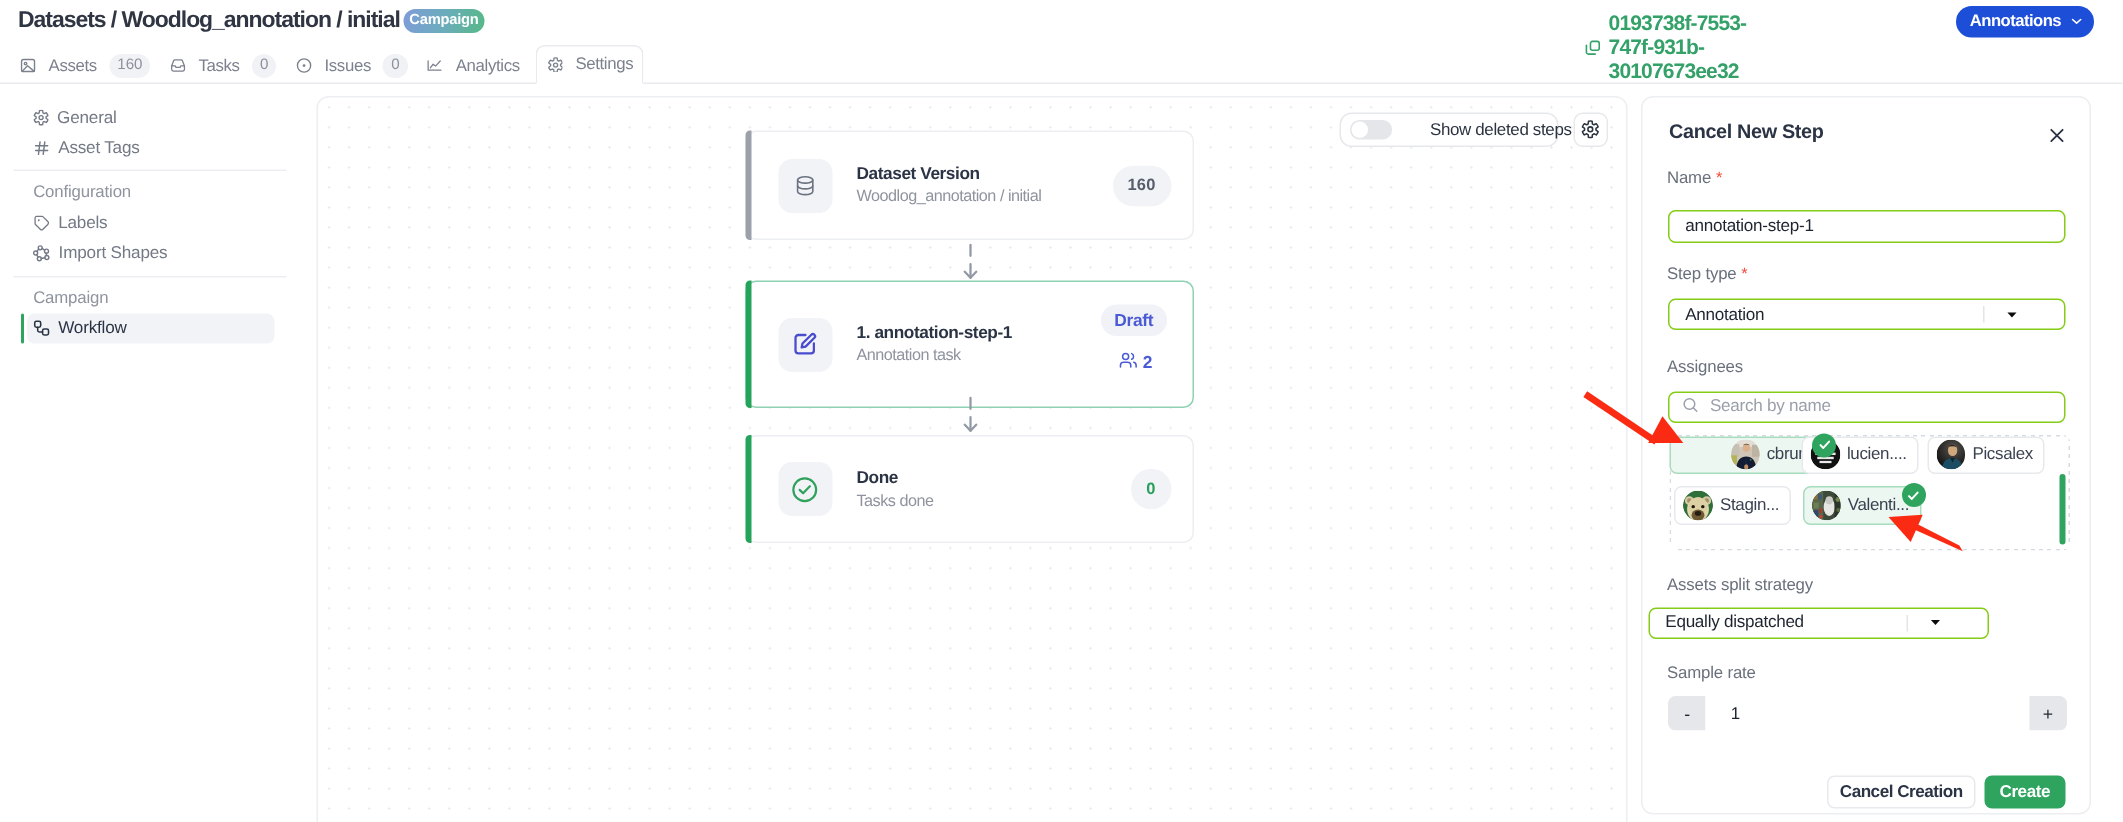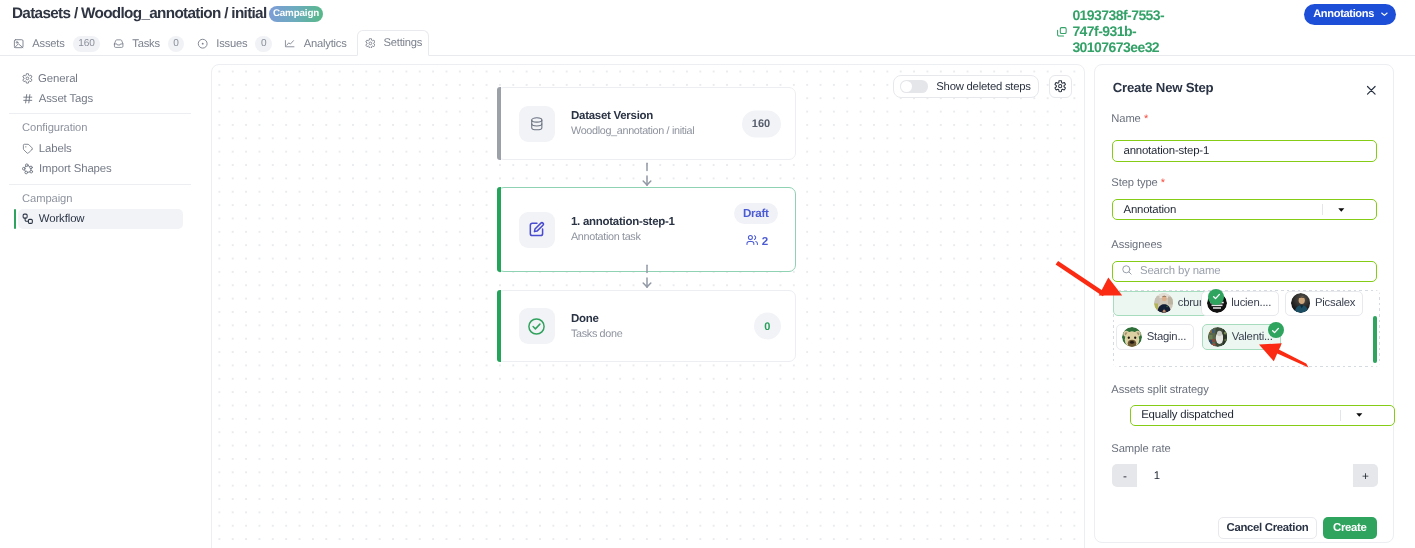--- a/index.html
+++ b/index.html
@@ -51,21 +51,21 @@
         background:#2ea45f; border-radius:1.5px; }
   .side-sep { height:1px; background:#eceef1; margin:0 8.7px 0 9px; }
   .side-title { font-size:11.2px; color:#8e939e; letter-spacing:-0.1px; margin-left:22.1px; }
 
   
   .canvas { position:absolute; left:211px; top:64px; width:874px; height:496px;
         border:1px solid #eceef1; border-radius:8px; background:#fff;
         background-image:radial-gradient(#e9ebee 0.85px, transparent 0.9px);
         background-size:13.37px 13.37px; background-position:0.7px 13.2px; overflow:hidden; }
   .toggle-wrap { position:absolute; left:681.2px; top:10.4px; display:flex; align-items:center; gap:10.9px; }
-  .toggle-pill { display:flex; align-items:center; gap:8px; height:22.4px; padding:0 6px 0 6.3px;
+  .toggle-pill { display:flex; align-items:center; gap:25px; height:22.4px; padding:0 6px 0 6.3px;
         border:1px solid #e6e8ec; border-radius:8px; background:#fff; cursor:pointer; box-sizing:border-box;
         width:145.4px; }
   .toggle-sw { width:27.8px; height:12.6px; border-radius:6.3px; background:#e4e6ea; position:relative; flex:none; }
   .toggle-sw:after { content:""; position:absolute; left:0.6px; top:0.6px; width:11.4px; height:11.4px;
         border-radius:50%; background:#fff; }
   .toggle-lbl { font-size:11.3px; letter-spacing:-0.23px; color:#2b3340; white-space:nowrap; }
   .gear-btn { width:22.3px; height:22.3px; border:1px solid #e6e8ec; border-radius:6px; background:#fff;
         display:flex; align-items:center; justify-content:center; cursor:pointer; flex:none; }
 
   
@@ -350,21 +350,21 @@
     <path d="M1055.6 264.6 L1058.1 260.9 L1105.4 292.6 L1102.9 296.3 Z"></path>
     <path d="M1108.3 277.5 L1122.2 295.4 L1098.8 295.4 Z"></path>
   </g>
   <g fill="#fa2b12">
     <path d="M1306.2 363.6 L1308.5 367.5 L1270.6 350.5 L1272.9 346.6 Z"></path>
     <path d="M1259.0 344.6 L1281.8 343.2 L1273.8 361.3 Z"></path>
   </g>
 </svg>
 
 <div class="panel">
-  <div class="p-title">Create New Step</div>
+  <div class="p-title">Cancel New Step</div>
   <div class="p-close">
     <svg width="12.6" height="12.6" viewBox="0 0 16 16" fill="none" stroke="#2b3445" stroke-width="1.55" stroke-linecap="round">
       <path d="M3.2 3.2l9.6 9.6M12.8 3.2l-9.6 9.6"></path>
       </svg>
   </div>
 
   <div class="fld-lbl" style="position:absolute;left:16.3px;top:48px">
     <span>Name</span><span class="req">*</span>
   </div>
   <div class="inp" style="position:absolute;left:17.3px;top:75.4px;width:265px">
@@ -514,21 +514,21 @@
         <span class="tick">
           <svg width="9" height="9" viewBox="0 0 14 14" fill="none" stroke="#fff" stroke-width="2.1" stroke-linecap="round" stroke-linejoin="round">
             <path d="M2.6 7.4l2.9 2.9 6-6.6"></path>
           </svg>
         </span>
       </div>
       <div class="ascroll" style="top: 26.5px; height: 47px;"></div>
     </div>
 
   <div class="fld-lbl" style="position:absolute;left:16.3px;top:318.5px">Assets split strategy</div>
-  <div class="inp sel-inp" style="position:absolute;left:35px;top:339.5px;width:265px">
+  <div class="inp sel-inp" style="position:absolute;left:4px;top:339.5px;width:227px">
     <span>Equally dispatched</span>
     <span style="display:flex;align-items:center">
       <span class="sel-div"></span>
       <span class="caret">
         <svg width="6.6" height="4" viewBox="0 0 10 6">
             <path d="M0.4 0.5h9.2L5 5.6z" fill="#0b0b0b"></path>
           </svg>
       </span>
     </span>
   </div>

